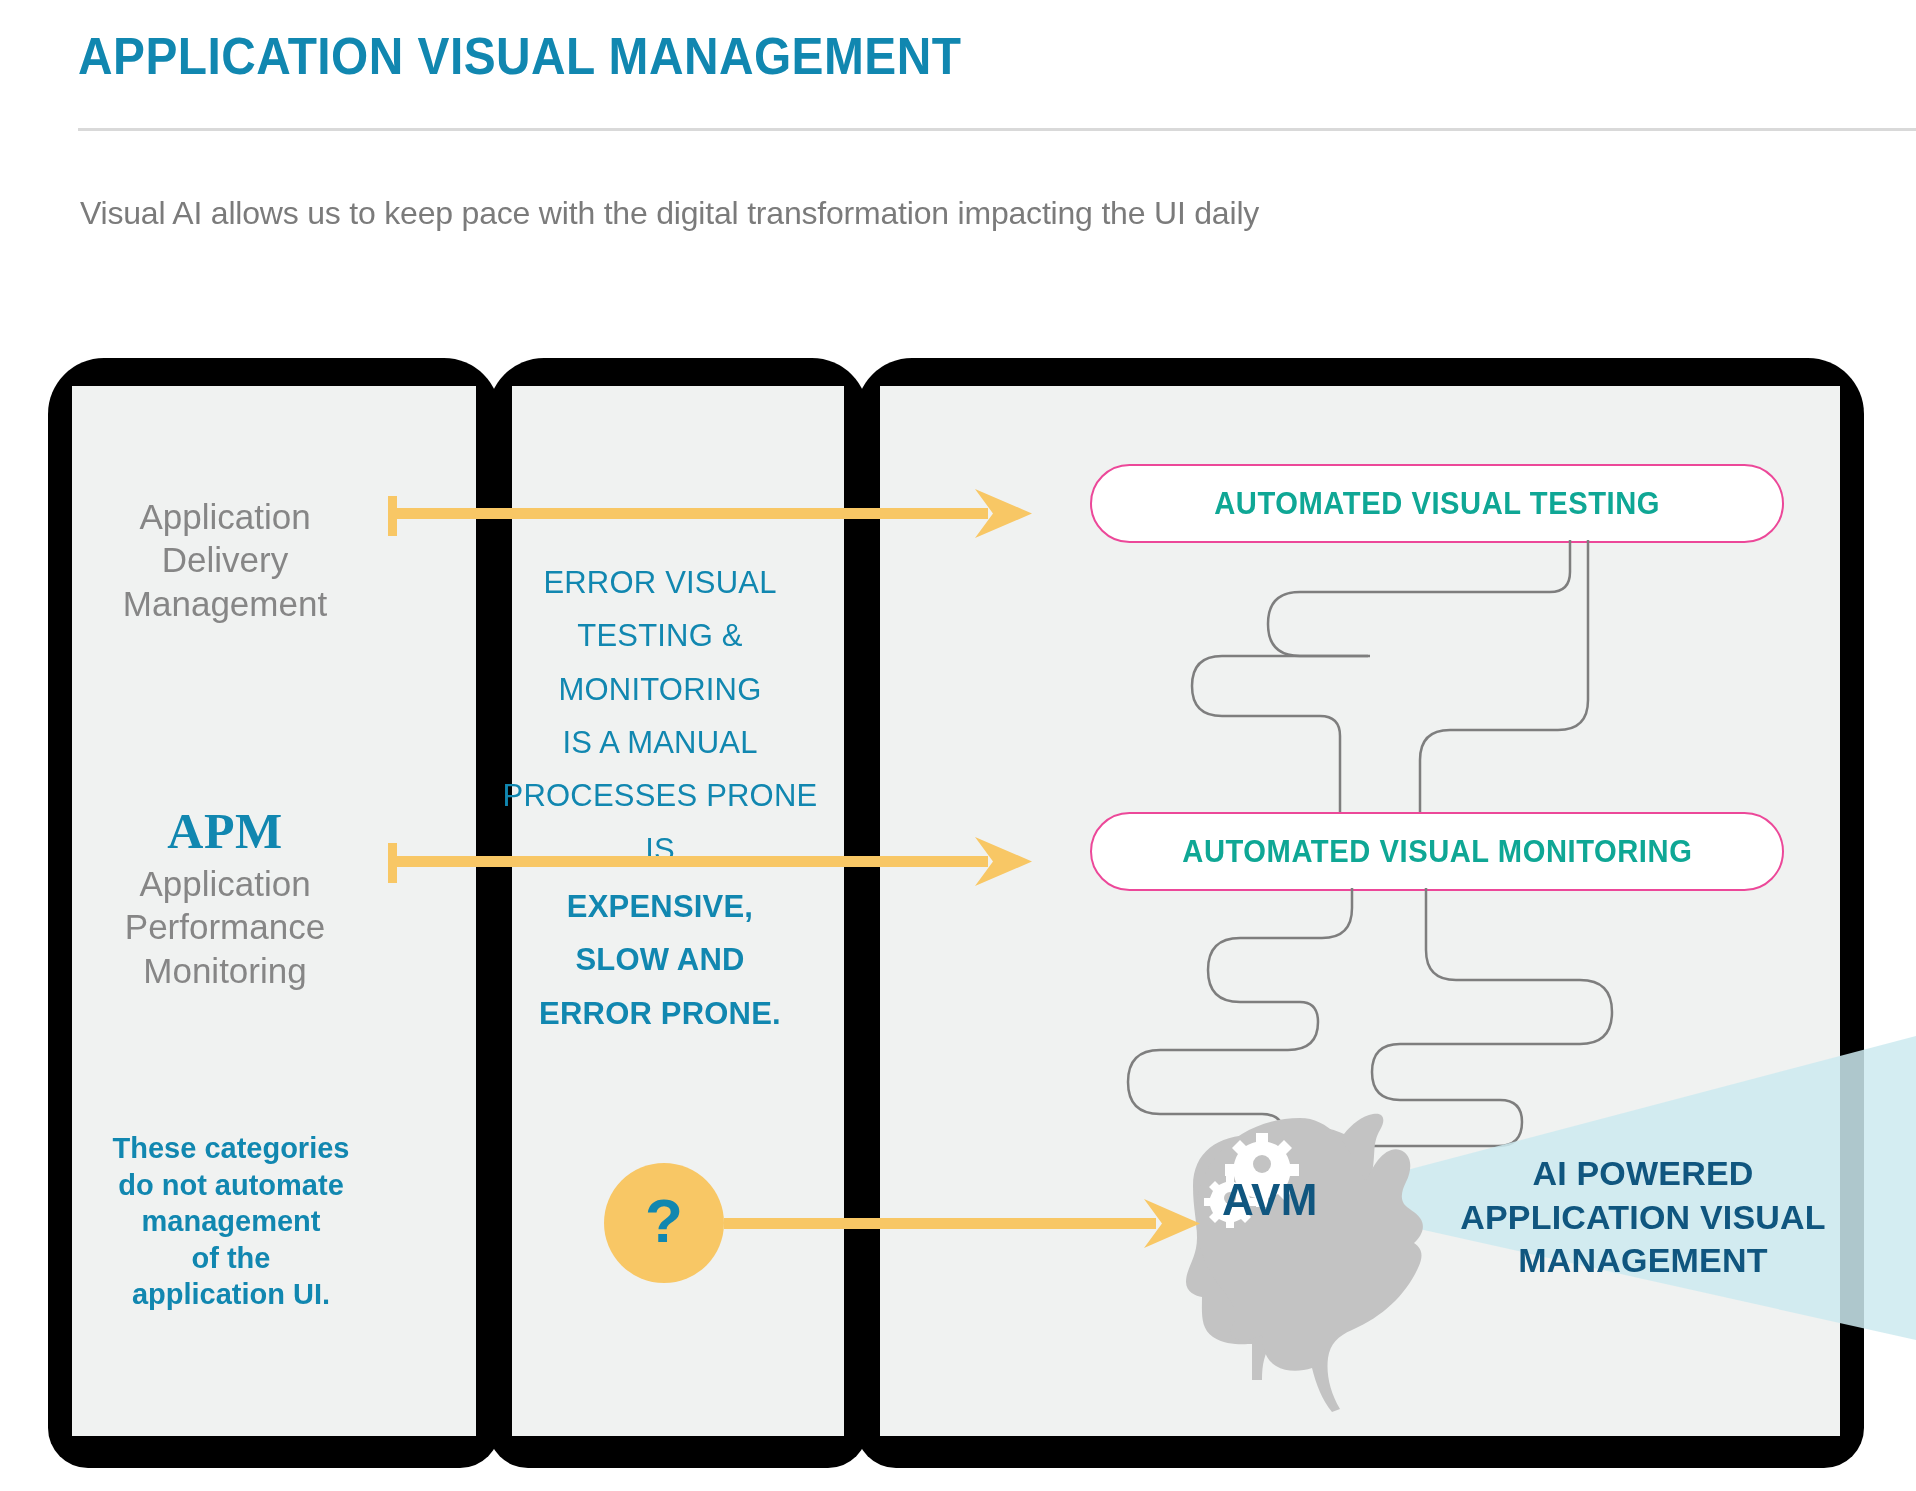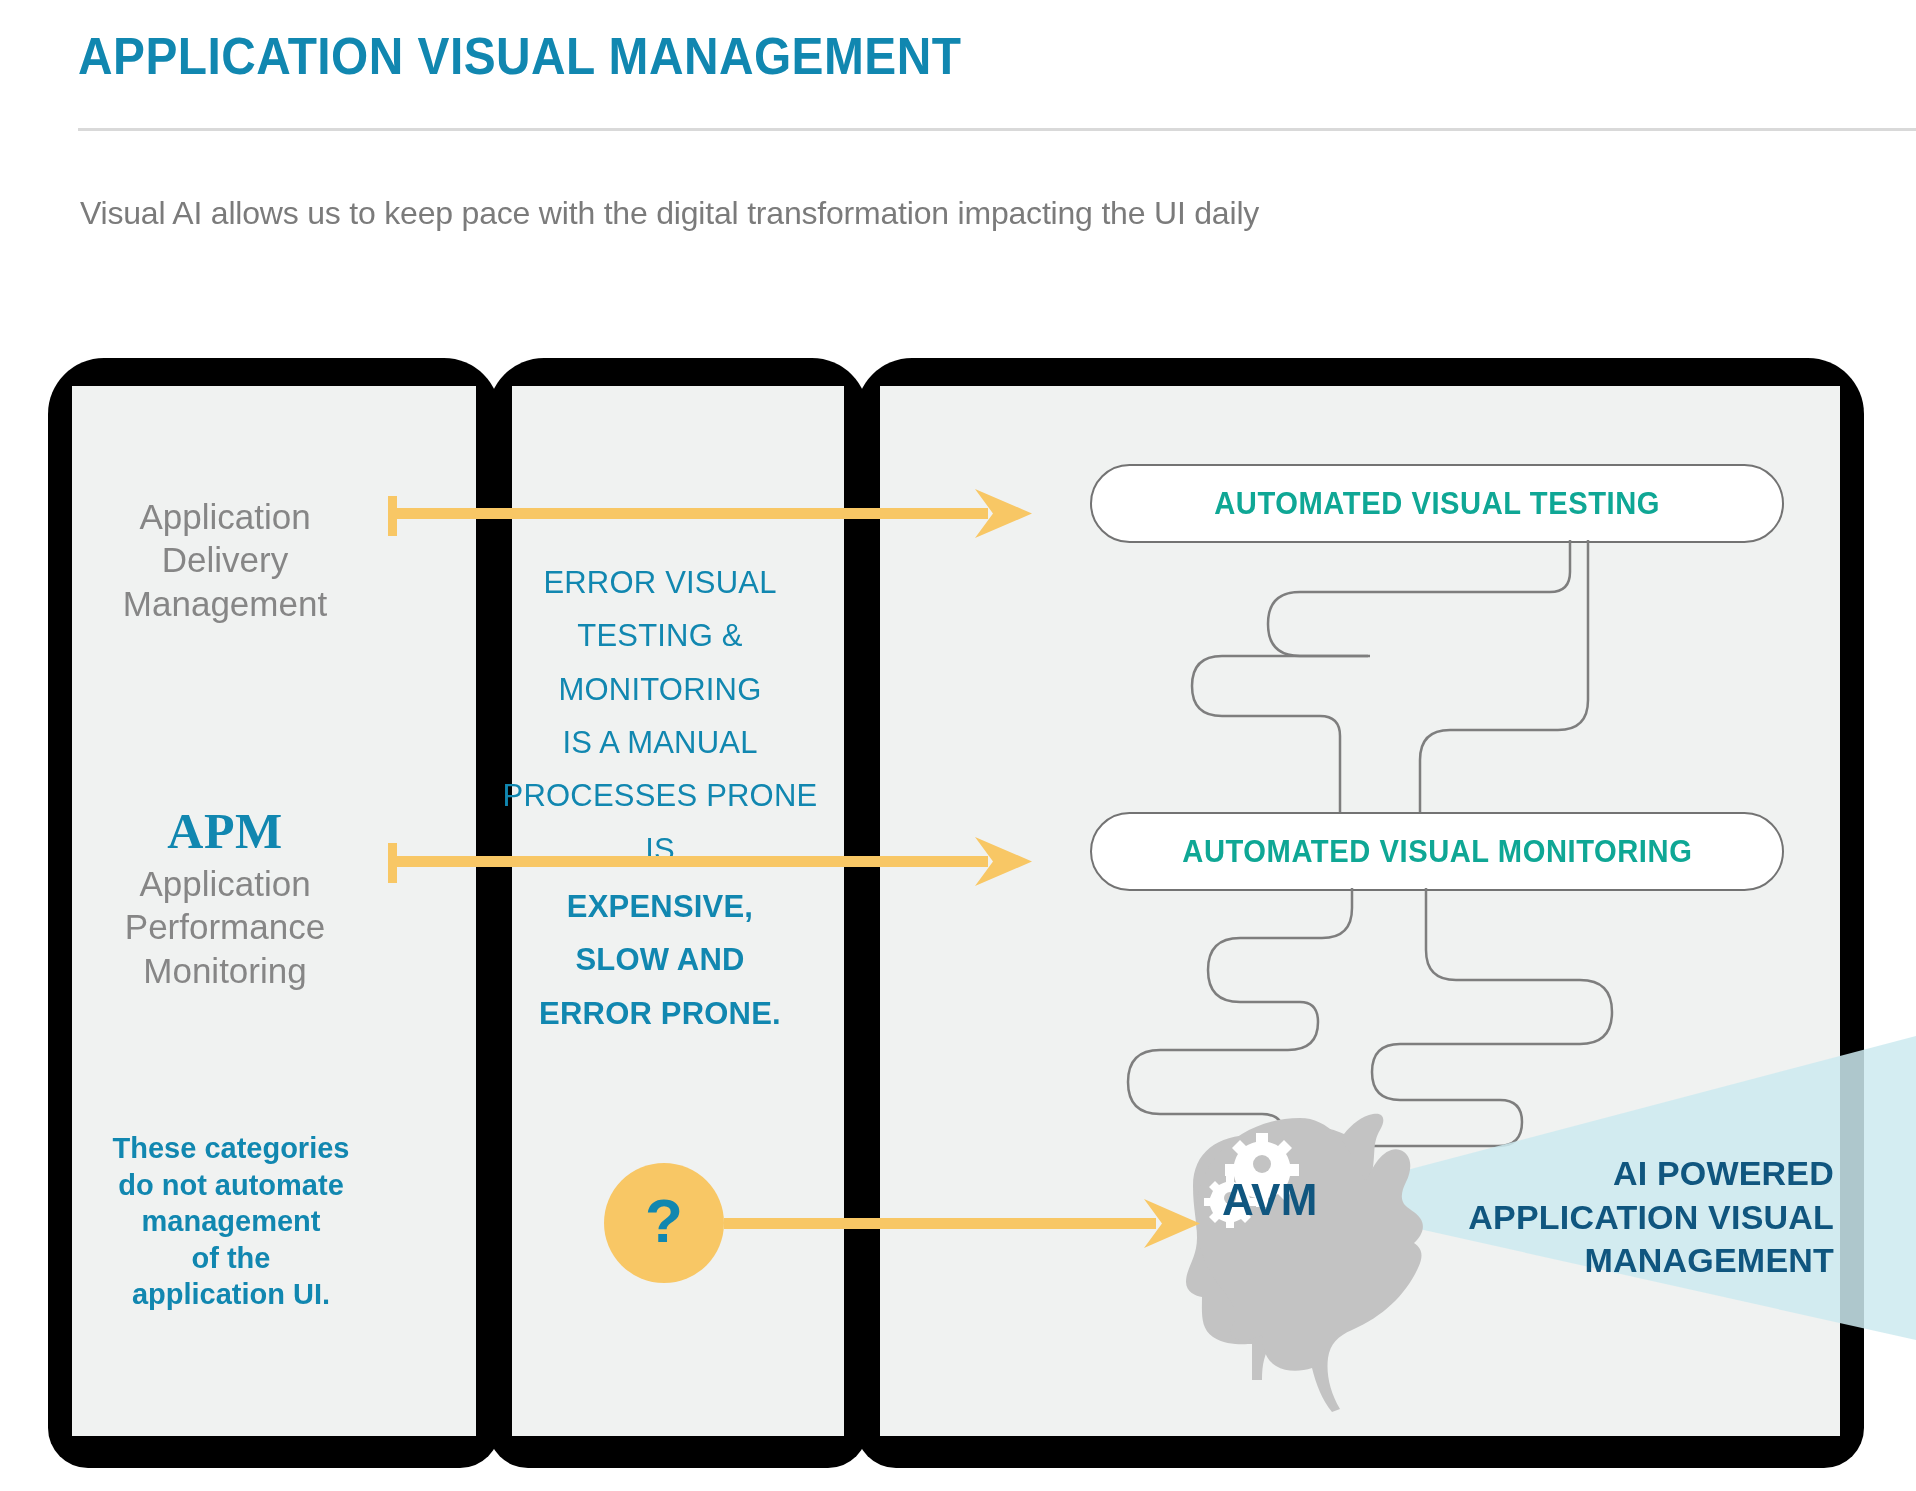--- a/index.html
+++ b/index.html
@@ -158,21 +158,21 @@
     font-size: 62px;
     font-weight: bold;
     line-height: 1;
     margin-top: -4px;
   }
 
   
   .pill {
     position: absolute;
     background: #ffffff;
-    border: 2px solid #737373;
+    border: 2px solid #ec4899;
     border-radius: 40px;
     display: flex;
     align-items: center;
     justify-content: center;
   }
   .pill-label {
     color: #0FA795;
     font-weight: bold;
     font-size: 31px;
     letter-spacing: 0.6px;
@@ -189,21 +189,21 @@
     color: #10567F;
     font-size: 44px;
     font-weight: bold;
     letter-spacing: 0.5px;
   }
   .ai-text {
     position: absolute;
     left: 1452px;
     top: 1152px;
     width: 382px;
-    text-align: right;
+    text-align: center;
     color: #10567F;
     font-size: 34px;
     font-weight: bold;
     line-height: 1.28;
     letter-spacing: 0.2px;
   }
 
   
   .overlay {
     position: absolute;

